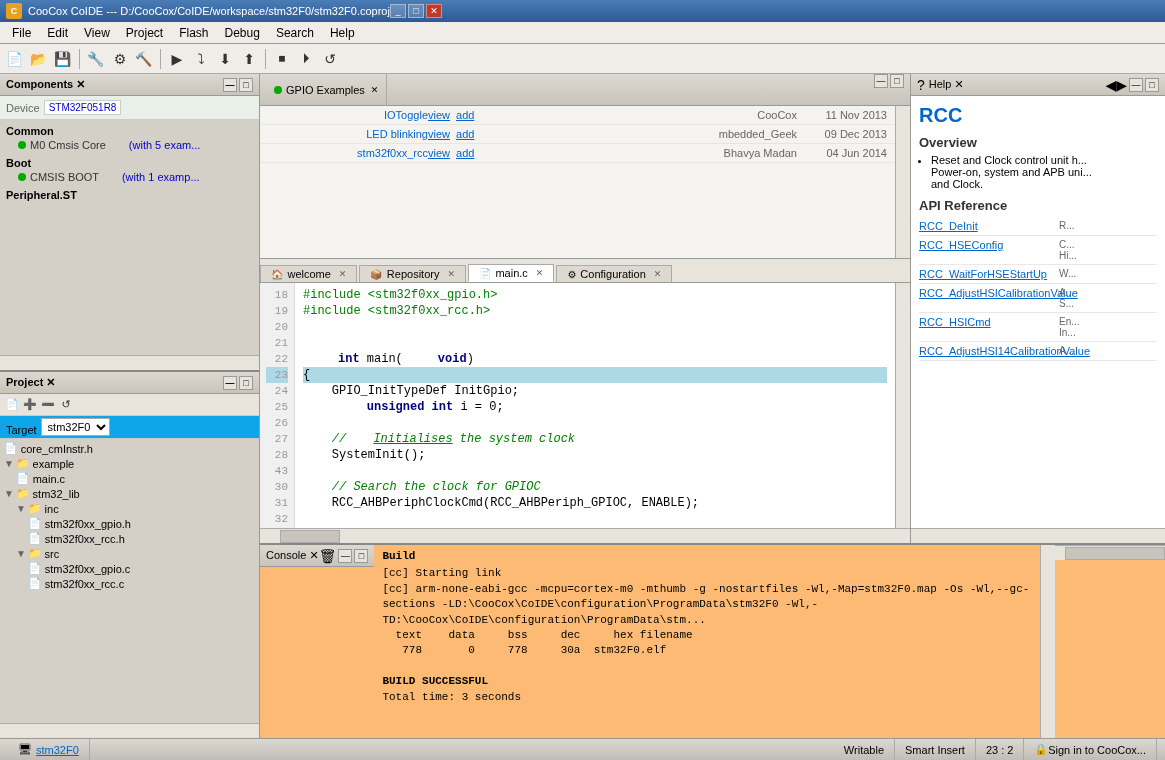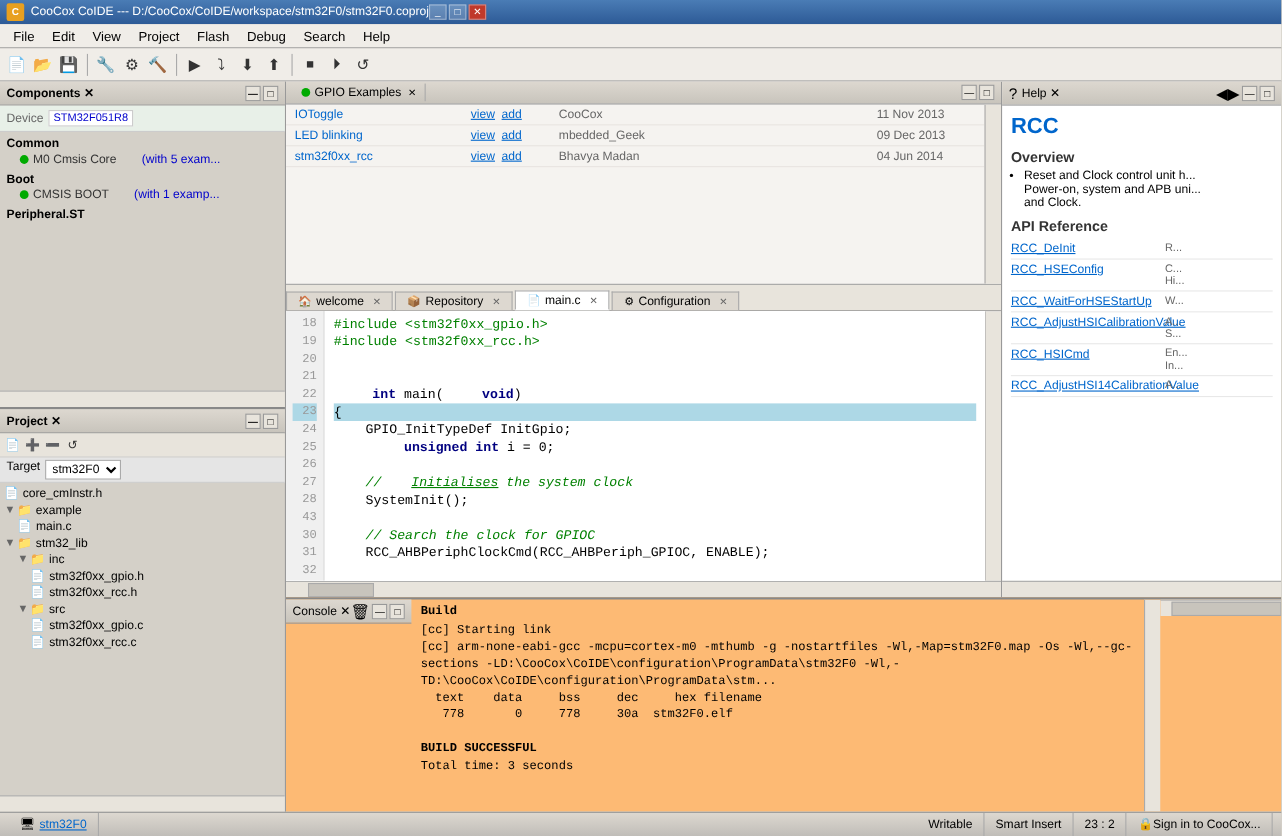--- a/index.html
+++ b/index.html
@@ -31,24 +31,24 @@
     #components-tree { flex: 1; overflow-y: auto; overflow-x: hidden; padding: 2px 0; }
     .tree-section { padding: 2px 6px; }
     .tree-section-label { font-weight: bold; font-size: 11px; padding: 1px 0; }
     .tree-item { display: flex; align-items: center; padding: 1px 0 1px 12px; font-size: 11px; cursor: pointer; }
     .tree-dot { width: 8px; height: 8px; border-radius: 50%; background: #00aa00; margin-right: 4px; flex-shrink: 0; }
     .tree-item-text { color: #333; }
     .tree-item-text a { color: #0000cc; text-decoration: none; margin-left: 20px; }
 
     
     #gpio-panel { height: 200px; border-bottom: 1px solid #999; display: flex; flex-direction: column; background: #f5f3f0; }
-    #gpio-header { background: linear-gradient(to bottom, #ddd8d0, #c8c4bc); height: 21px; display: flex; align-items: center; padding: 0 6px; border-bottom: 1px solid #999; font-size: 11px; }
+    #gpio-header { background: linear-gradient(to bottom, #ddd8d0, #c8c4bc); height: 32px; display: flex; padding: 0 6px; border-bottom: 1px solid #999; font-size: 11px; }
     .gpio-tab { display: flex; align-items: center; gap: 4px; padding: 2px 8px; border-right: 1px solid #aaa; font-size: 11px; }
     .gpio-tab .green-dot { width: 8px; height: 8px; border-radius: 50%; background: #00aa00; }
-    #gpio-content { flex: 1; overflow-y: auto; }
+    #gpio-content { flex: 1; overflow-y: auto; text-align: right; }
     .gpio-row { display: flex; align-items: center; padding: 3px 8px; border-bottom: 1px solid #e8e4e0; font-size: 11px; }
     .gpio-name { width: 160px; color: #0066cc; cursor: pointer; }
     .gpio-links { width: 80px; display: flex; gap: 6px; }
     .gpio-links a { color: #0066cc; text-decoration: underline; cursor: pointer; font-size: 11px; }
     .gpio-author { flex: 1; color: #666; }
     .gpio-date { width: 90px; color: #666; }
 
     
     #editor-area { flex: 1; display: flex; flex-direction: column; overflow: hidden; background: white; }
     #editor-tabs { display: flex; align-items: flex-end; background: #e8e4dc; border-bottom: 1px solid #999; height: 24px; padding-top: 2px; }
@@ -107,21 +107,21 @@
     .project-tree { flex: 1; overflow-y: auto; padding: 2px 0; }
     .ptree-item { display: flex; align-items: center; padding: 1px 4px; font-size: 11px; cursor: pointer; }
     .ptree-arrow { margin-right: 2px; font-size: 10px; color: #666; }
     .ptree-icon { margin-right: 3px; font-size: 11px; }
     .ptree-indent1 { padding-left: 16px; }
     .ptree-indent2 { padding-left: 28px; }
     
     .project-toolbar { height: 22px; display: flex; align-items: center; padding: 0 4px; gap: 2px; background: #e8e4dc; border-bottom: 1px solid #ccc; }
     .ptoolbar-btn { width: 16px; height: 16px; border: none; background: transparent; cursor: pointer; font-size: 11px; display: flex; align-items: center; justify-content: center; color: #333; }
     
-    .target-row { display: flex; align-items: flex-start; padding: 2px 6px; gap: 4px; font-size: 11px; background: #e5e5e5; border-bottom: 1px solid #ccc; }
+    .target-row { display: flex; align-items: flex-end; padding: 2px 6px; gap: 4px; font-size: 11px; background: #0ea5e9; border-bottom: 1px solid #ccc; }
     .target-select { font-size: 11px; padding: 1px 2px; border: 1px solid #aaa; background: white; }
 
     .gpio-scrollbar { width: 15px; background: #e8e4dc; border-left: 1px solid #aaa; }
   </style>
 </head>
 <body>
 
 <div id="app" style="width:1165px; height:760px; display:flex; flex-direction:column; overflow:hidden;">
 
   <div id="titlebar">

